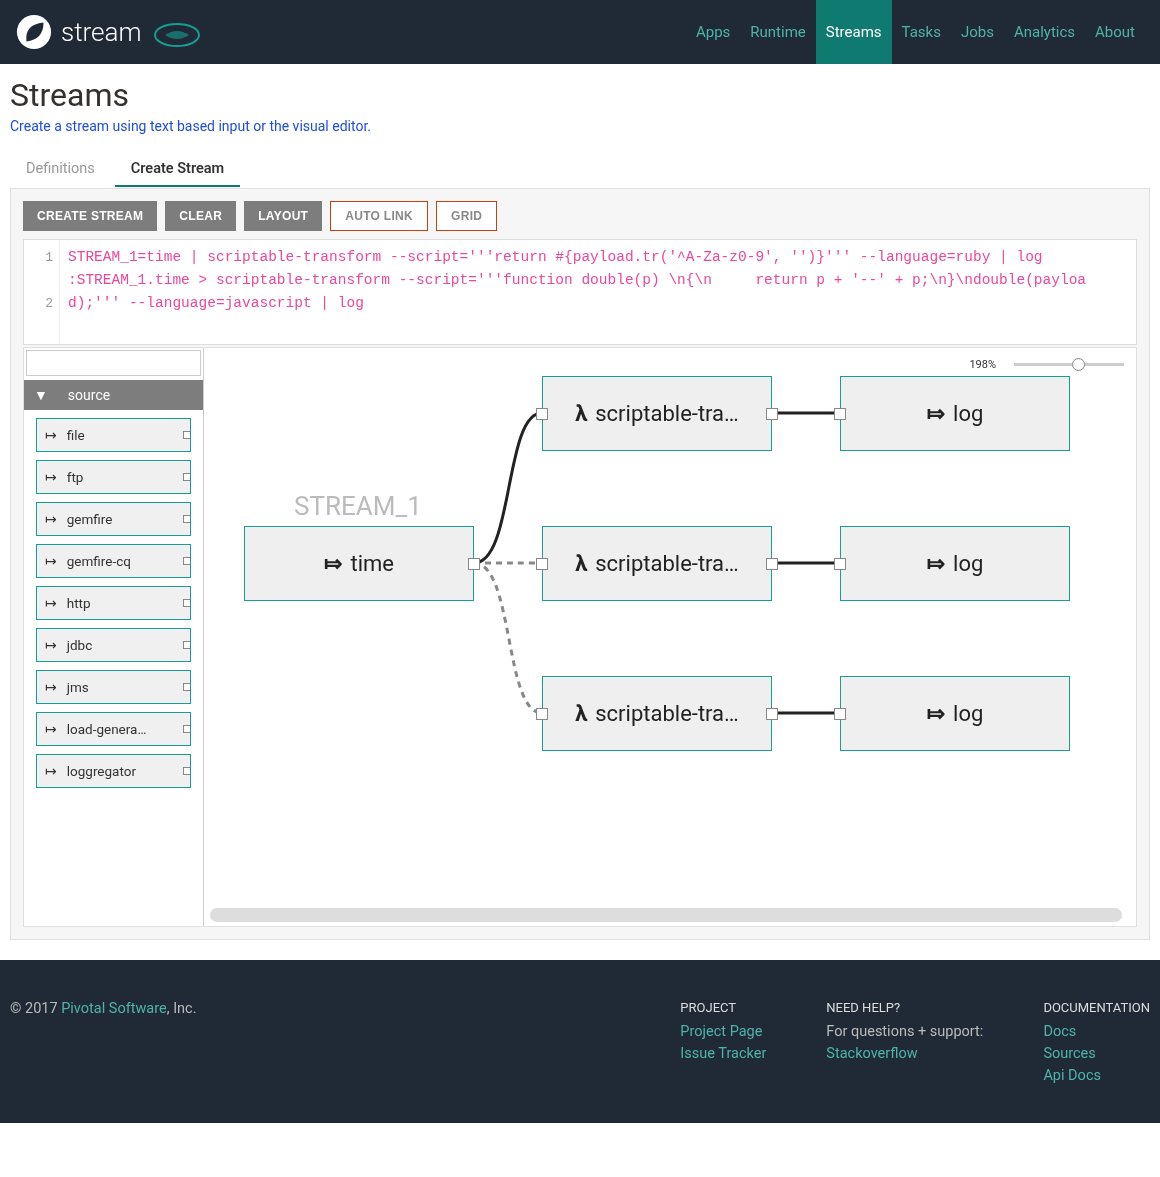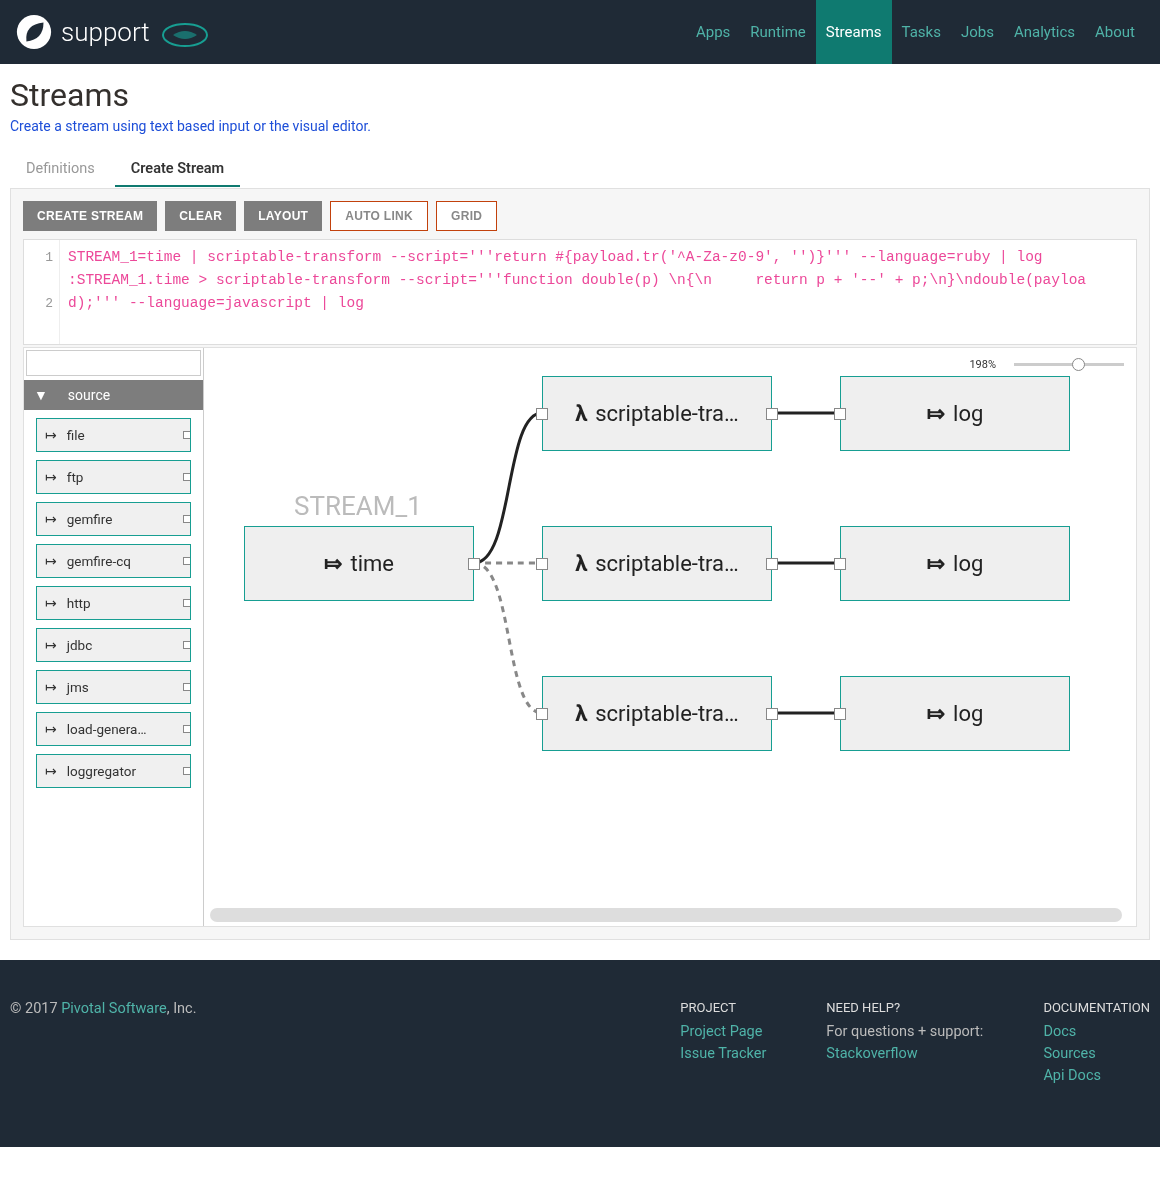--- a/index.html
+++ b/index.html
@@ -37,38 +37,38 @@
 .zoom-track { width: 110px; height: 3px; background: #ccc; position: relative; }
 .zoom-thumb { position: absolute; top: -5px; left: 58px; width: 13px; height: 13px; border-radius: 50%; background: #fff; border: 1px solid #888; }
 .stream-label { position: absolute; color: #bbb; font-size: 26px; font-weight: 400; }
 .node { position: absolute; border: 1.5px solid #179e92; background: #efefef; display: flex; align-items: center; justify-content: center; font-size: 22px; color: #222; }
 .node .port { position: absolute; width: 12px; height: 12px; background: #fff; border: 1.5px solid #888; top: 50%; transform: translateY(-50%); }
 .node .port.left { left: -7px; }
 .node .port.right { right: -7px; }
 .node-icon { margin-right: 8px; font-size: 22px; font-weight: bold; }
 svg.wires { position: absolute; top: 0; left: 0; width: 100%; height: 100%; pointer-events: none; }
 .hscroll { height: 14px; background: #ddd; margin: 0 6px; border-radius: 7px; position: absolute; bottom: 4px; left: 180px; right: 8px; }
-.footer { background: #1f2a36; color: #bbb; padding: 40px 10px 60px 10px; font-size: 14.5px; display: flex; }
+.footer { background: #1f2a36; color: #bbb; padding: 40px 10px 36px 10px; font-size: 14.5px; display: flex; }
 .footer a { color: #4fb3a8; text-decoration: none; }
 .footer-col { margin-left: 60px; }
 .footer-col h4 { color: #ddd; font-size: 13px; margin-bottom: 6px; font-weight: 400; }
 .footer-col div { line-height: 22px; }
 .footer-left { flex: 1; }
 .ell { white-space: nowrap; overflow: hidden; text-overflow: ellipsis; max-width: 170px; }
 </style>
 </head>
 <body>
 
 <div class="header">
   <div class="logo-area">
     <svg width="38" height="38" viewBox="0 0 40 40">
         <circle cx="20" cy="20" r="18" fill="#fff"></circle>
         <path d="M30 10 Q10 12 12 30 Q30 28 30 10" fill="#1f2a36"></path>
       </svg>
-    <span style="color:#fff;font-size:26px;font-weight:300">support</span>
+    <span style="color:#fff;font-size:26px;font-weight:300">stream</span>
     <svg width="54" height="34" viewBox="0 0 54 34">
         <ellipse cx="27" cy="20" rx="22" ry="11" fill="none" stroke="#179e92" stroke-width="2"></ellipse>
         <path d="M15 20 Q27 12 39 20 Q27 28 15 20" fill="#179e92" opacity="0.6"></path>
       </svg>
   </div>
   <div class="nav">
     <div class="nav-item">Apps</div>
     <div class="nav-item">Runtime</div>
     <div class="nav-item active">Streams</div>
     <div class="nav-item">Tasks</div>

